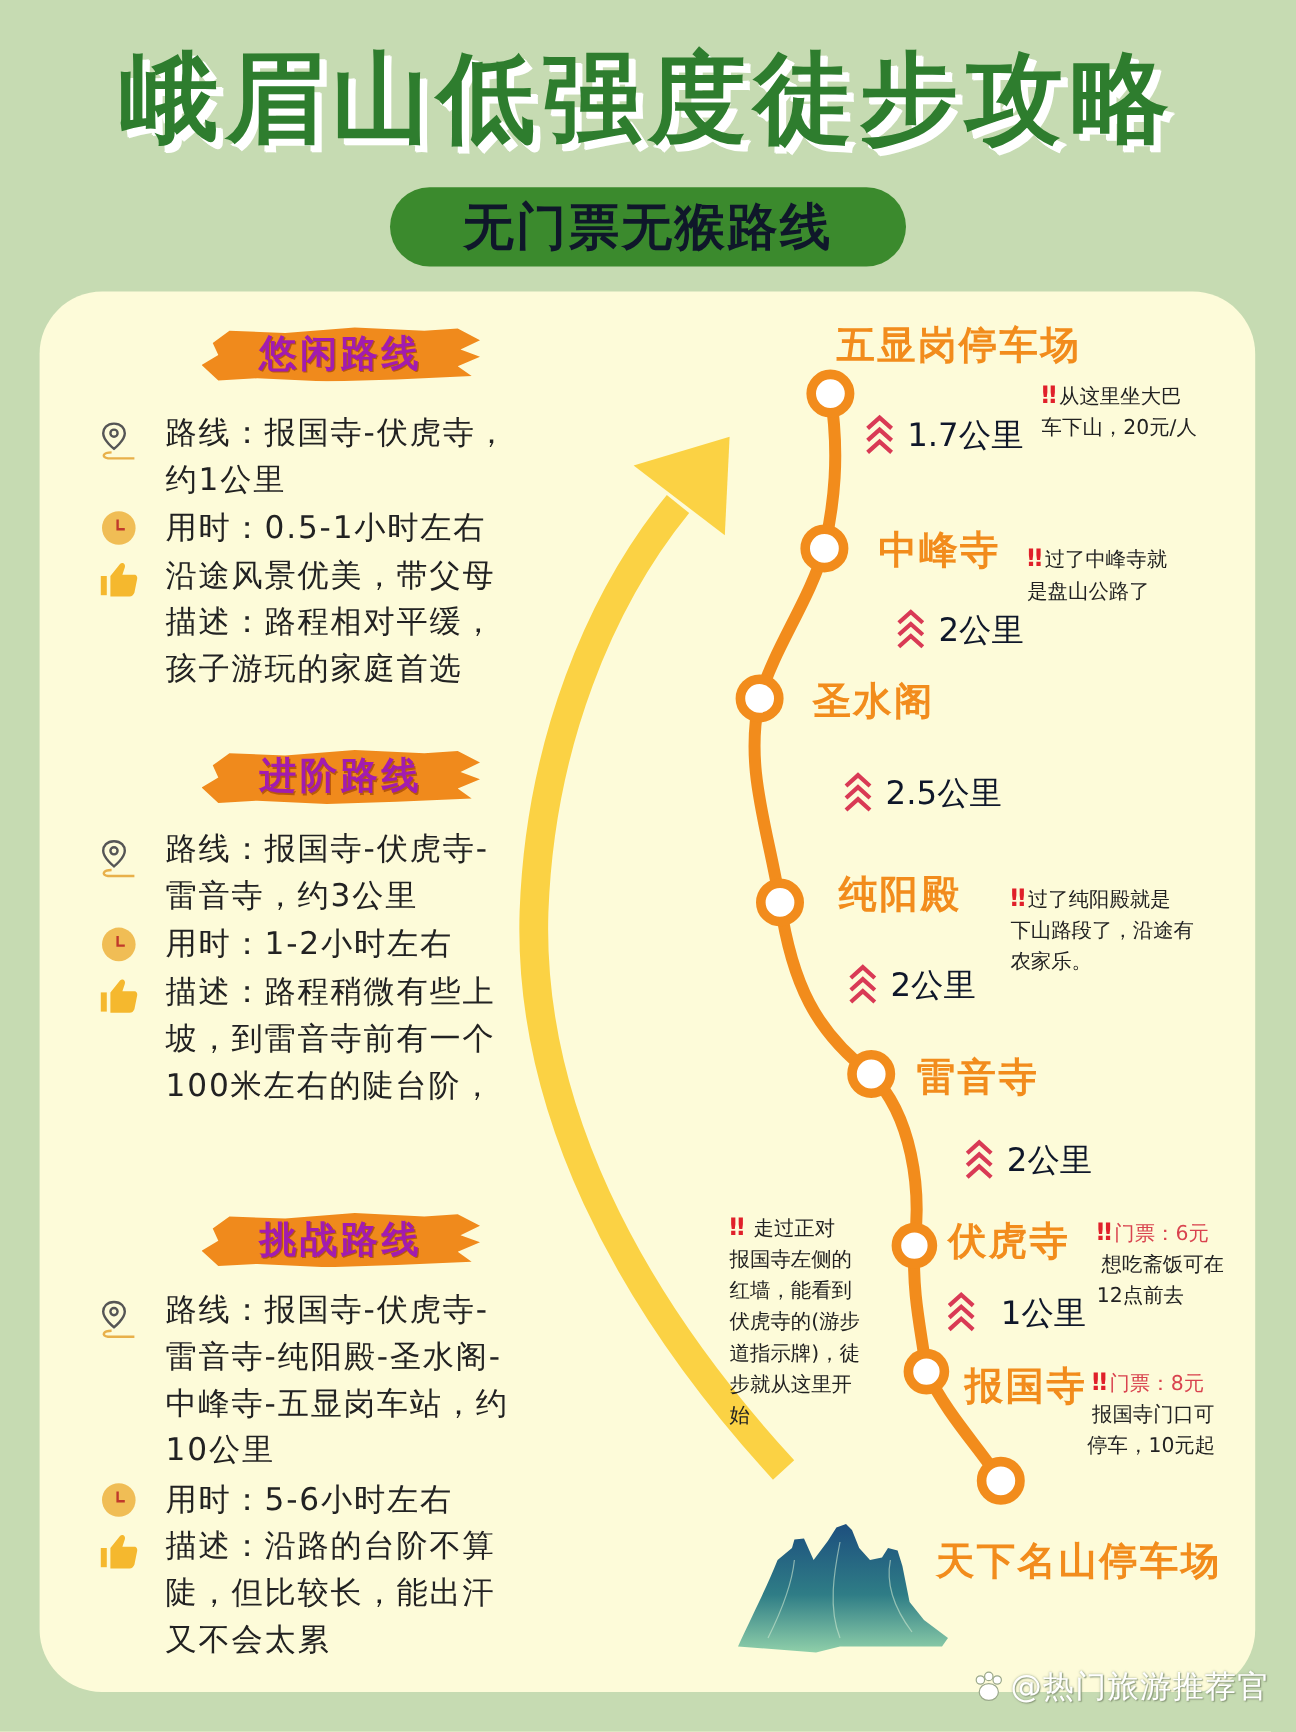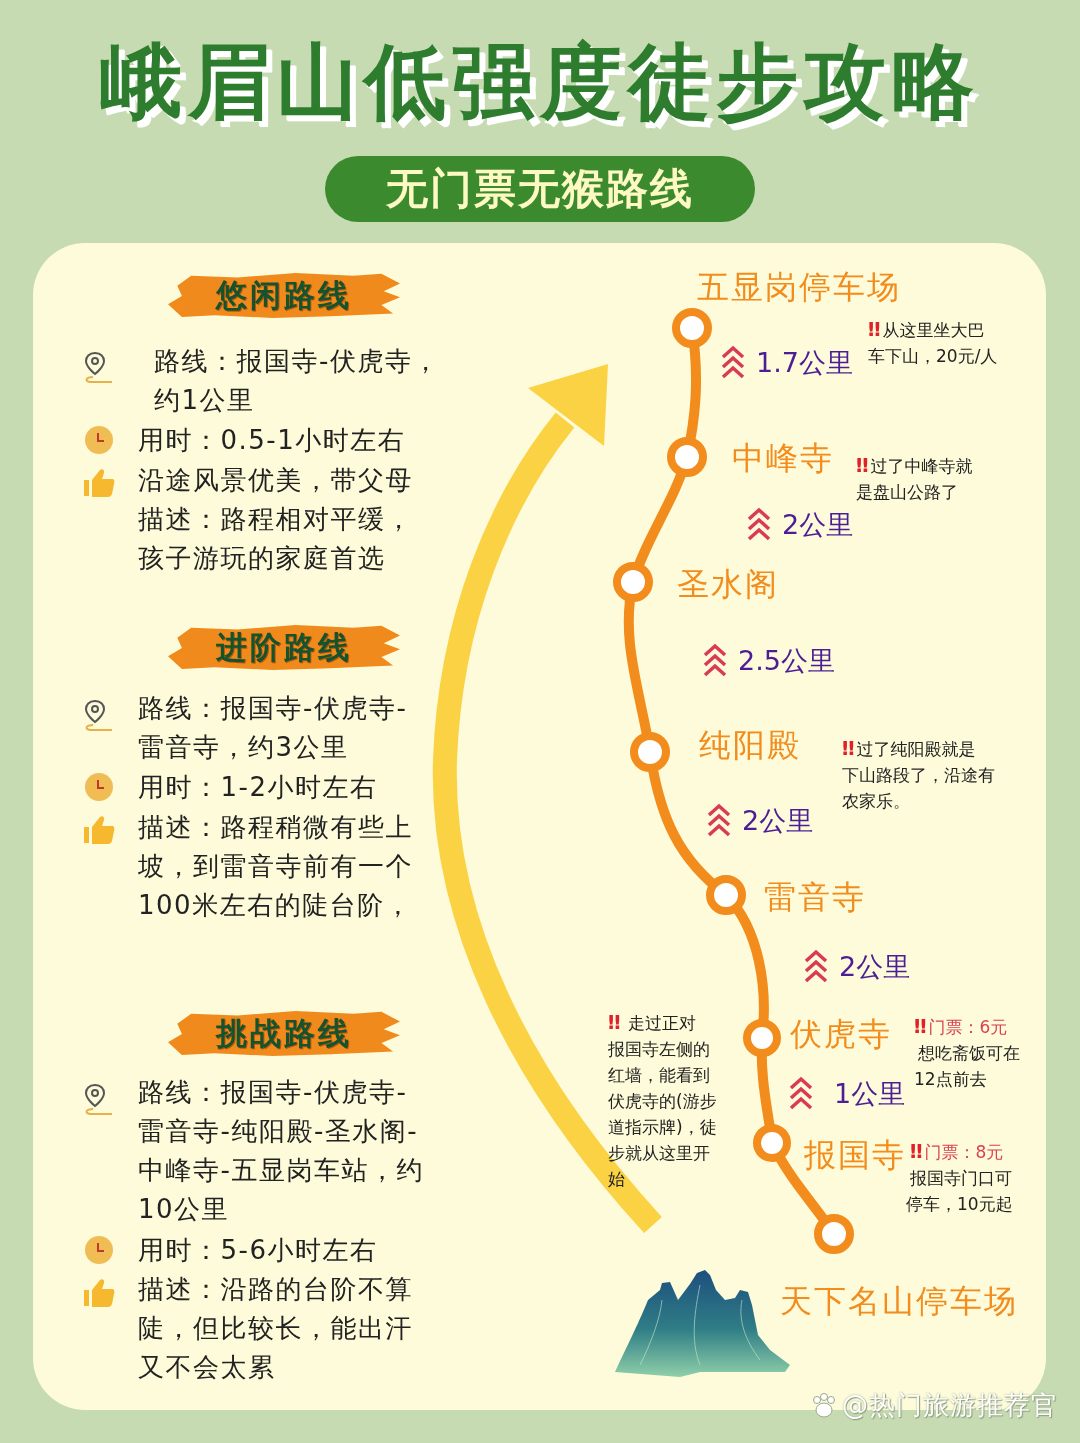--- a/index.html
+++ b/index.html
@@ -14,50 +14,50 @@
     position: absolute; left: 0; top: 28px; width: 1080px;
     text-align: center;
     font-size: 82px; font-weight: 900; letter-spacing: 6px;
     color: #2e7d2e;
     text-shadow: 5px 5px 0 #ffffff, 6px 6px 0 #ffffff;
     font-family: "DejaVu Sans", sans-serif;
   }
   .subtitle-pill {
     position: absolute; left: 325px; top: 156px; width: 430px; height: 66px;
     background: #3b8a2d; border-radius: 33px;
-    color: #fef9c3; font-size: 42px; font-weight: 900;
+    color: #0f172a; font-size: 42px; font-weight: 900;
     text-align: center; line-height: 66px; letter-spacing: 2px;
   }
   .card {
     position: absolute; left: 33px; top: 243px; width: 1013px; height: 1167px;
     background: #fdfbd9; border-radius: 52px;
   }
   .section-badge {
     position: absolute; height: 46px; width: 232px;
-    color: #14532d; font-size: 31px; font-weight: 900; text-align: center; line-height: 46px;
+    color: #a21caf; font-size: 31px; font-weight: 900; text-align: center; line-height: 46px;
     letter-spacing: 3px;
     text-shadow: 1px 1px 0 #b8580a;
   }
   .section-badge .brush {
     position: absolute; inset: 0;
     background: #f08a1c;
     clip-path: polygon(4% 30%, 10% 8%, 30% 12%, 55% 2%, 80% 8%, 92% 4%, 100% 25%, 93% 42%, 100% 55%, 92% 72%, 97% 90%, 70% 96%, 45% 100%, 20% 94%, 6% 98%, 0% 70%, 6% 52%);
     z-index: 0;
   }
   .section-badge span { position: relative; z-index: 1; }
   .route-line {
     position: absolute; left: 138px; font-size: 26px; color: #222;
     line-height: 39px; letter-spacing: 1.5px; width: 300px;
   }
   .icon { position: absolute; width: 34px; height: 34px; }
   .station {
-    position: absolute; color: #f28c1c; font-weight: 400; font-size: 32px; letter-spacing: 2px;
+    position: absolute; color: #f28c1c; font-weight: 700; font-size: 32px; letter-spacing: 2px;
   }
   .dist {
-    position: absolute; font-size: 27px; color: #4c1d95; display: flex; align-items: center; gap: 10px;
+    position: absolute; font-size: 27px; color: #0f172a; display: flex; align-items: center; gap: 10px;
   }
   .chev { width: 26px; height: 38px; }
   .note {
     position: absolute; font-size: 17px; color: #222; line-height: 26px;
   }
   .note .bang { color: #e0202a; font-weight: 900; font-size: 20px; letter-spacing: -2px; margin-right: 4px; }
   .note .red { color: #d9434f; }
   .watermark {
     position: absolute; right: 22px; top: 1388px; font-size: 26px; color: #ffffff;
     text-shadow: 0 0 2px #9aa88a, 1px 1px 1px #8a9a7a; letter-spacing: 1px;
@@ -107,21 +107,21 @@
 </svg>
 
 <div class="section-badge" style="left:168px; top:272px;">
   <div class="brush"></div><span>悠闲路线</span>
 </div>
 <svg class="icon" style="left:80px; top:350px;" viewBox="0 0 34 34">
   <path d="M15,3 C9,3 6,7 6,11 C6,17 15,24 15,24 C15,24 24,17 24,11 C24,7 21,3 15,3 Z" fill="none" stroke="#555" stroke-width="2"></path>
   <circle cx="15" cy="11" r="3" fill="none" stroke="#555" stroke-width="2"></circle>
   <path d="M13,27 C6,27 4,31 10,32 L32,32" fill="none" stroke="#e8b04a" stroke-width="2"></path>
 </svg>
-<div class="route-line" style="top:342px;margin-left:16px;">
+<div class="route-line" style="top:342px;">
   <div>路线：报国寺-伏虎寺，</div>
   <div>约1公里</div>
 </div>
 <svg class="icon" style="left:84px; top:425px; width:30px; height:30px;" viewBox="0 0 30 30">
   <circle cx="15" cy="15" r="14" fill="#f0bd55"></circle>
   <path d="M14,8 L14,16 L20,16" fill="none" stroke="#c0392b" stroke-width="2"></path>
 </svg>
 <div class="route-line" style="top:421px;">用时：0.5-1小时左右</div>
 <svg class="icon" style="left:82px; top:466px;" viewBox="0 0 34 34">
   <rect x="2" y="14" width="5" height="16" fill="#f5b82e"></rect>

